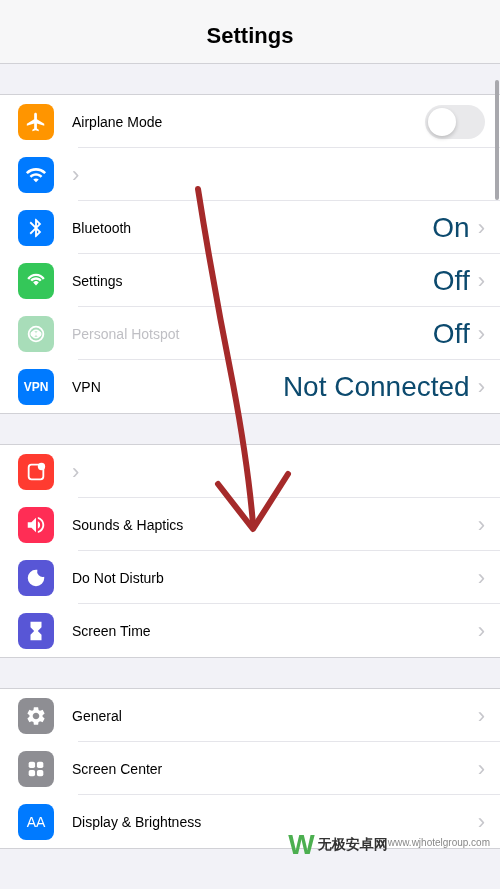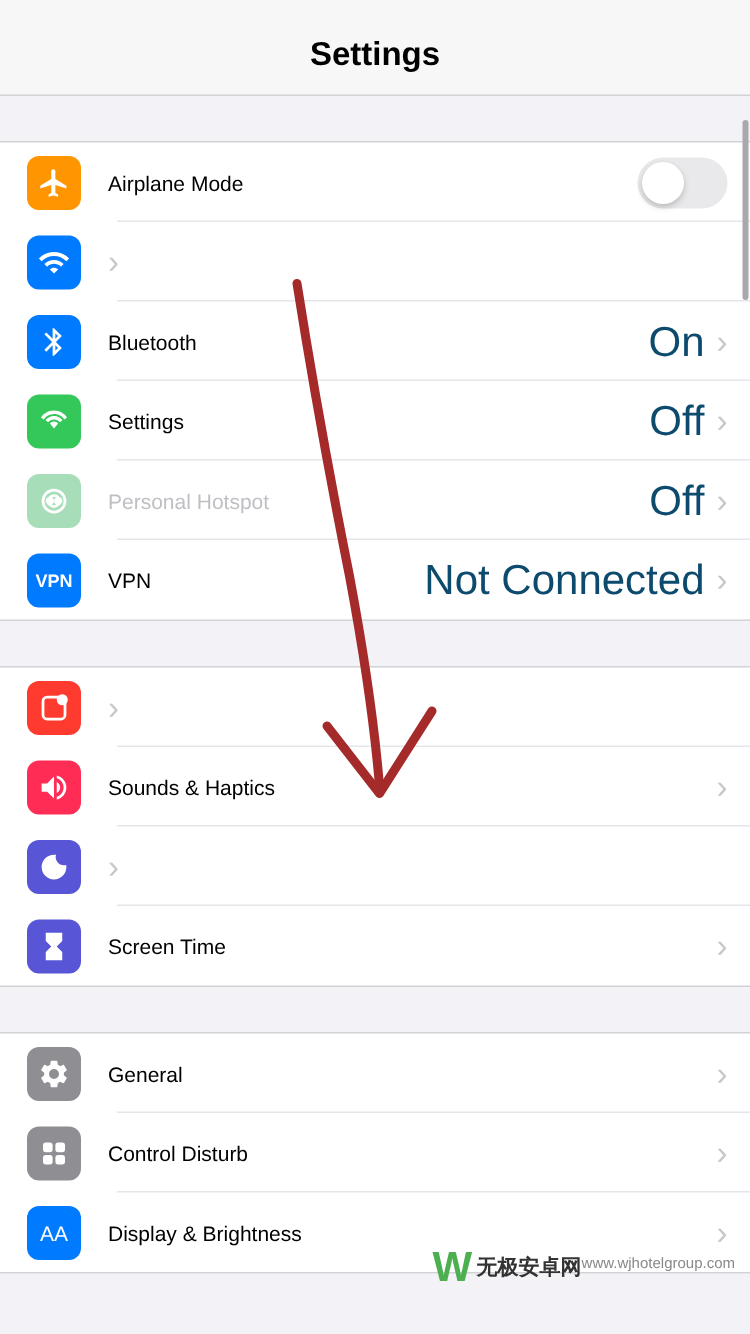--- a/index.html
+++ b/index.html
@@ -250,20 +250,21 @@
       </div>
       <div class="row-label">Sounds &amp; Haptics</div>
       <span class="chevron">›</span>
     </div>
     <div class="row">
       <div class="icon-box bg-purple">
         <svg viewBox="0 0 24 24" fill="currentColor">
             <path d="M12 3a9 9 0 109 9c0-.5-.04-.99-.12-1.47A6 6 0 0113.47 3.12 9.05 9.05 0 0012 3z"></path>
           </svg>
       </div>
+      <div class="row-label">Do Not Disturb</div>
       <span class="chevron">›</span>
     </div>
     <div class="row">
       <div class="icon-box bg-indigo">
         <svg viewBox="0 0 24 24" fill="currentColor">
             <path d="M6 2v6h.01L6 8.01 10 12l-4 4 .01.01H6V22h12v-5.99h-.01L18 16l-4-4 4-3.99-.01-.01H18V2H6z"></path>
           </svg>
       </div>
       <div class="row-label">Screen Time</div>
       <span class="chevron">›</span>
@@ -282,21 +283,21 @@
     </div>
     <div class="row">
       <div class="icon-box bg-gray">
         <svg viewBox="0 0 24 24" fill="currentColor">
             <rect x="4" y="4" width="7" height="7" rx="2"></rect>
             <rect x="13" y="4" width="7" height="7" rx="2"></rect>
             <rect x="4" y="13" width="7" height="7" rx="2"></rect>
             <rect x="13" y="13" width="7" height="7" rx="2"></rect>
           </svg>
       </div>
-      <div class="row-label">Control Disturb</div>
+      <div class="row-label">Screen Center</div>
       <span class="chevron">›</span>
     </div>
     <div class="row">
       <div class="icon-box bg-blue" style="font-size:14px;font-weight:400;">AA</div>
       <div class="row-label">Display &amp; Brightness</div>
       <span class="chevron">›</span>
     </div>
   </div>
 
 </div>

